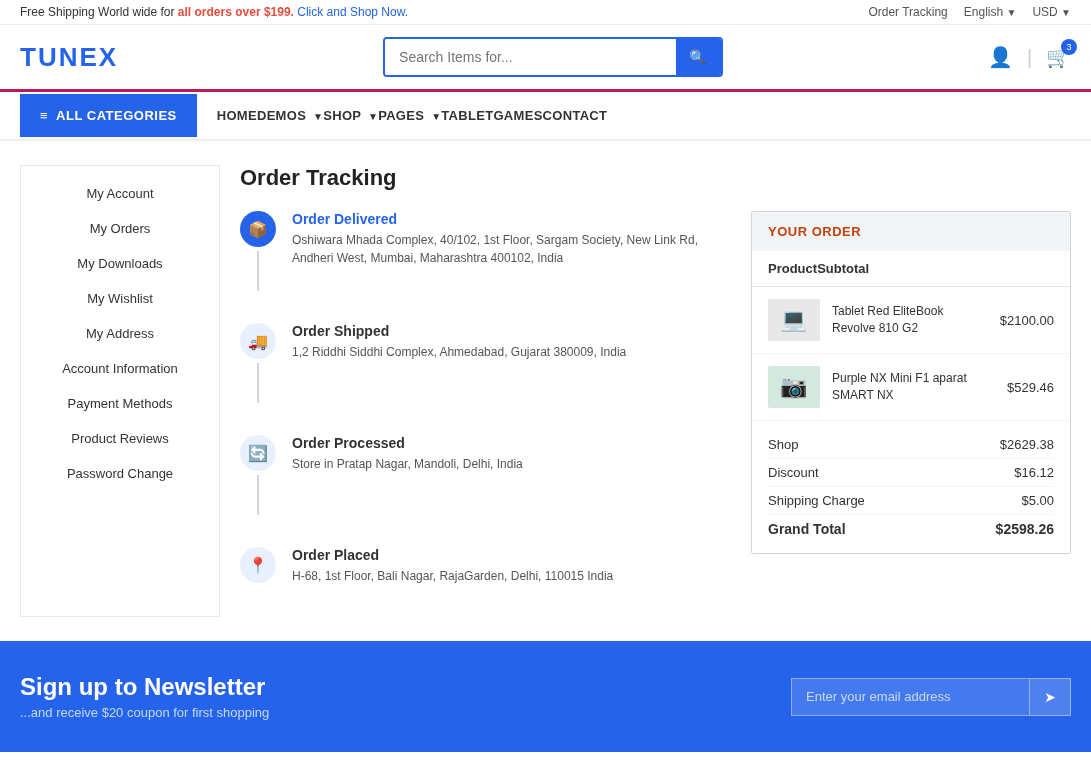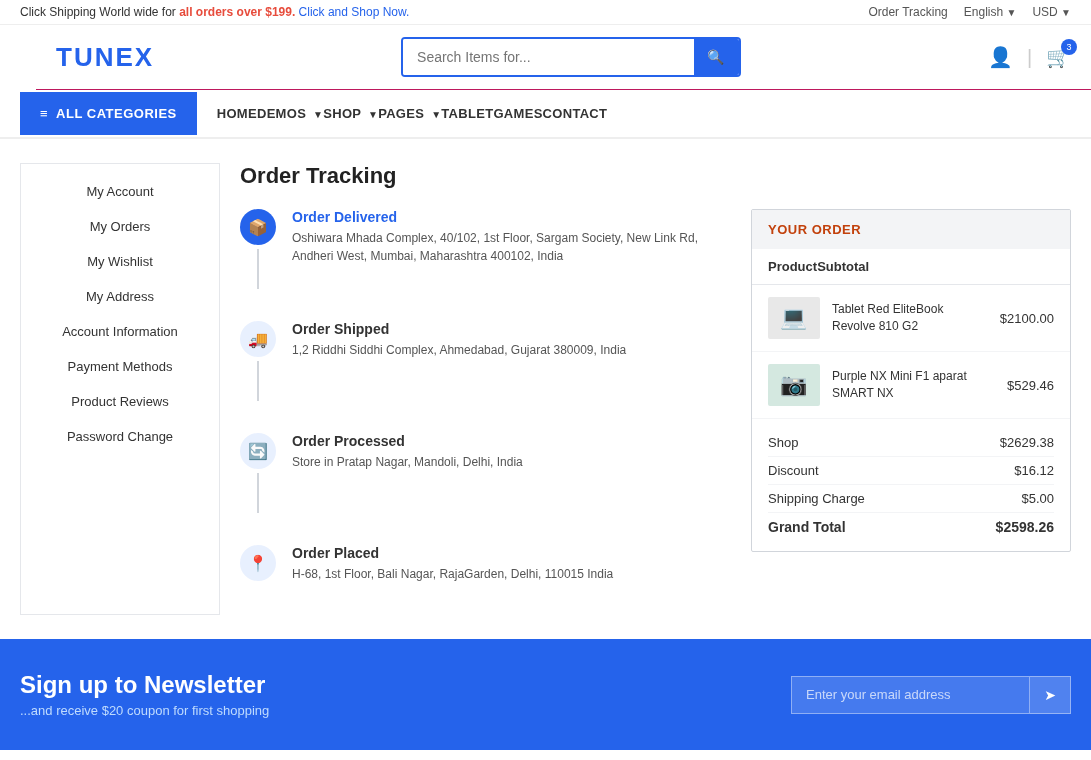--- a/index.html
+++ b/index.html
@@ -20,22 +20,21 @@
     .top-bar-right { display: flex; gap: 16px; align-items: center; color: #555; }
     .top-bar-right span { cursor: pointer; }
     .top-bar-right .dropdown-arrow { font-size: 10px; }
 
     
     .header {
       padding: 12px 20px;
       display: flex;
       align-items: center;
       justify-content: space-between;
-      border-bottom: 1px solid #be185d;
-      margin-left: 36px;
+      border-bottom: 3px solid #be185d;
     }
     .logo {
       font-size: 26px;
       font-weight: 900;
       letter-spacing: 2px;
       color: #111;
       text-decoration: none;
     }
     .logo span { color: #2563eb; }
     .search-bar {
@@ -340,21 +339,21 @@
     .footer {
       background: #fff;
       padding: 30px 20px 20px;
     }
   </style>
 </head>
 <body>
 
 <div class="top-bar">
   <div class="top-bar-left">
-    <span>Click Shipping World wide for </span>
+    <span>Free Shipping World wide for </span>
     <strong style="color:#e74c3c;">all orders over $199.</strong>
     <a href="#">Click and Shop Now.</a>
   </div>
   <div class="top-bar-right">
     <span style="cursor:pointer;">Order Tracking</span>
     <span>
       <span>English</span>
       <span class="dropdown-arrow"> ▼</span>
     </span>
     <span>
@@ -420,20 +419,23 @@
 
   <div class="sidebar">
     <ul>
       <li>
         <a href="#">My Account</a>
       </li>
       <li>
         <a href="#">My Orders</a>
       </li>
       <li>
+        <a href="#">My Downloads</a>
+      </li>
+      <li>
         <a href="#">My Wishlist</a>
       </li>
       <li>
         <a href="#">My Address</a>
       </li>
       <li>
         <a href="#">Account Information</a>
       </li>
       <li>
         <a href="#">Payment Methods</a>

